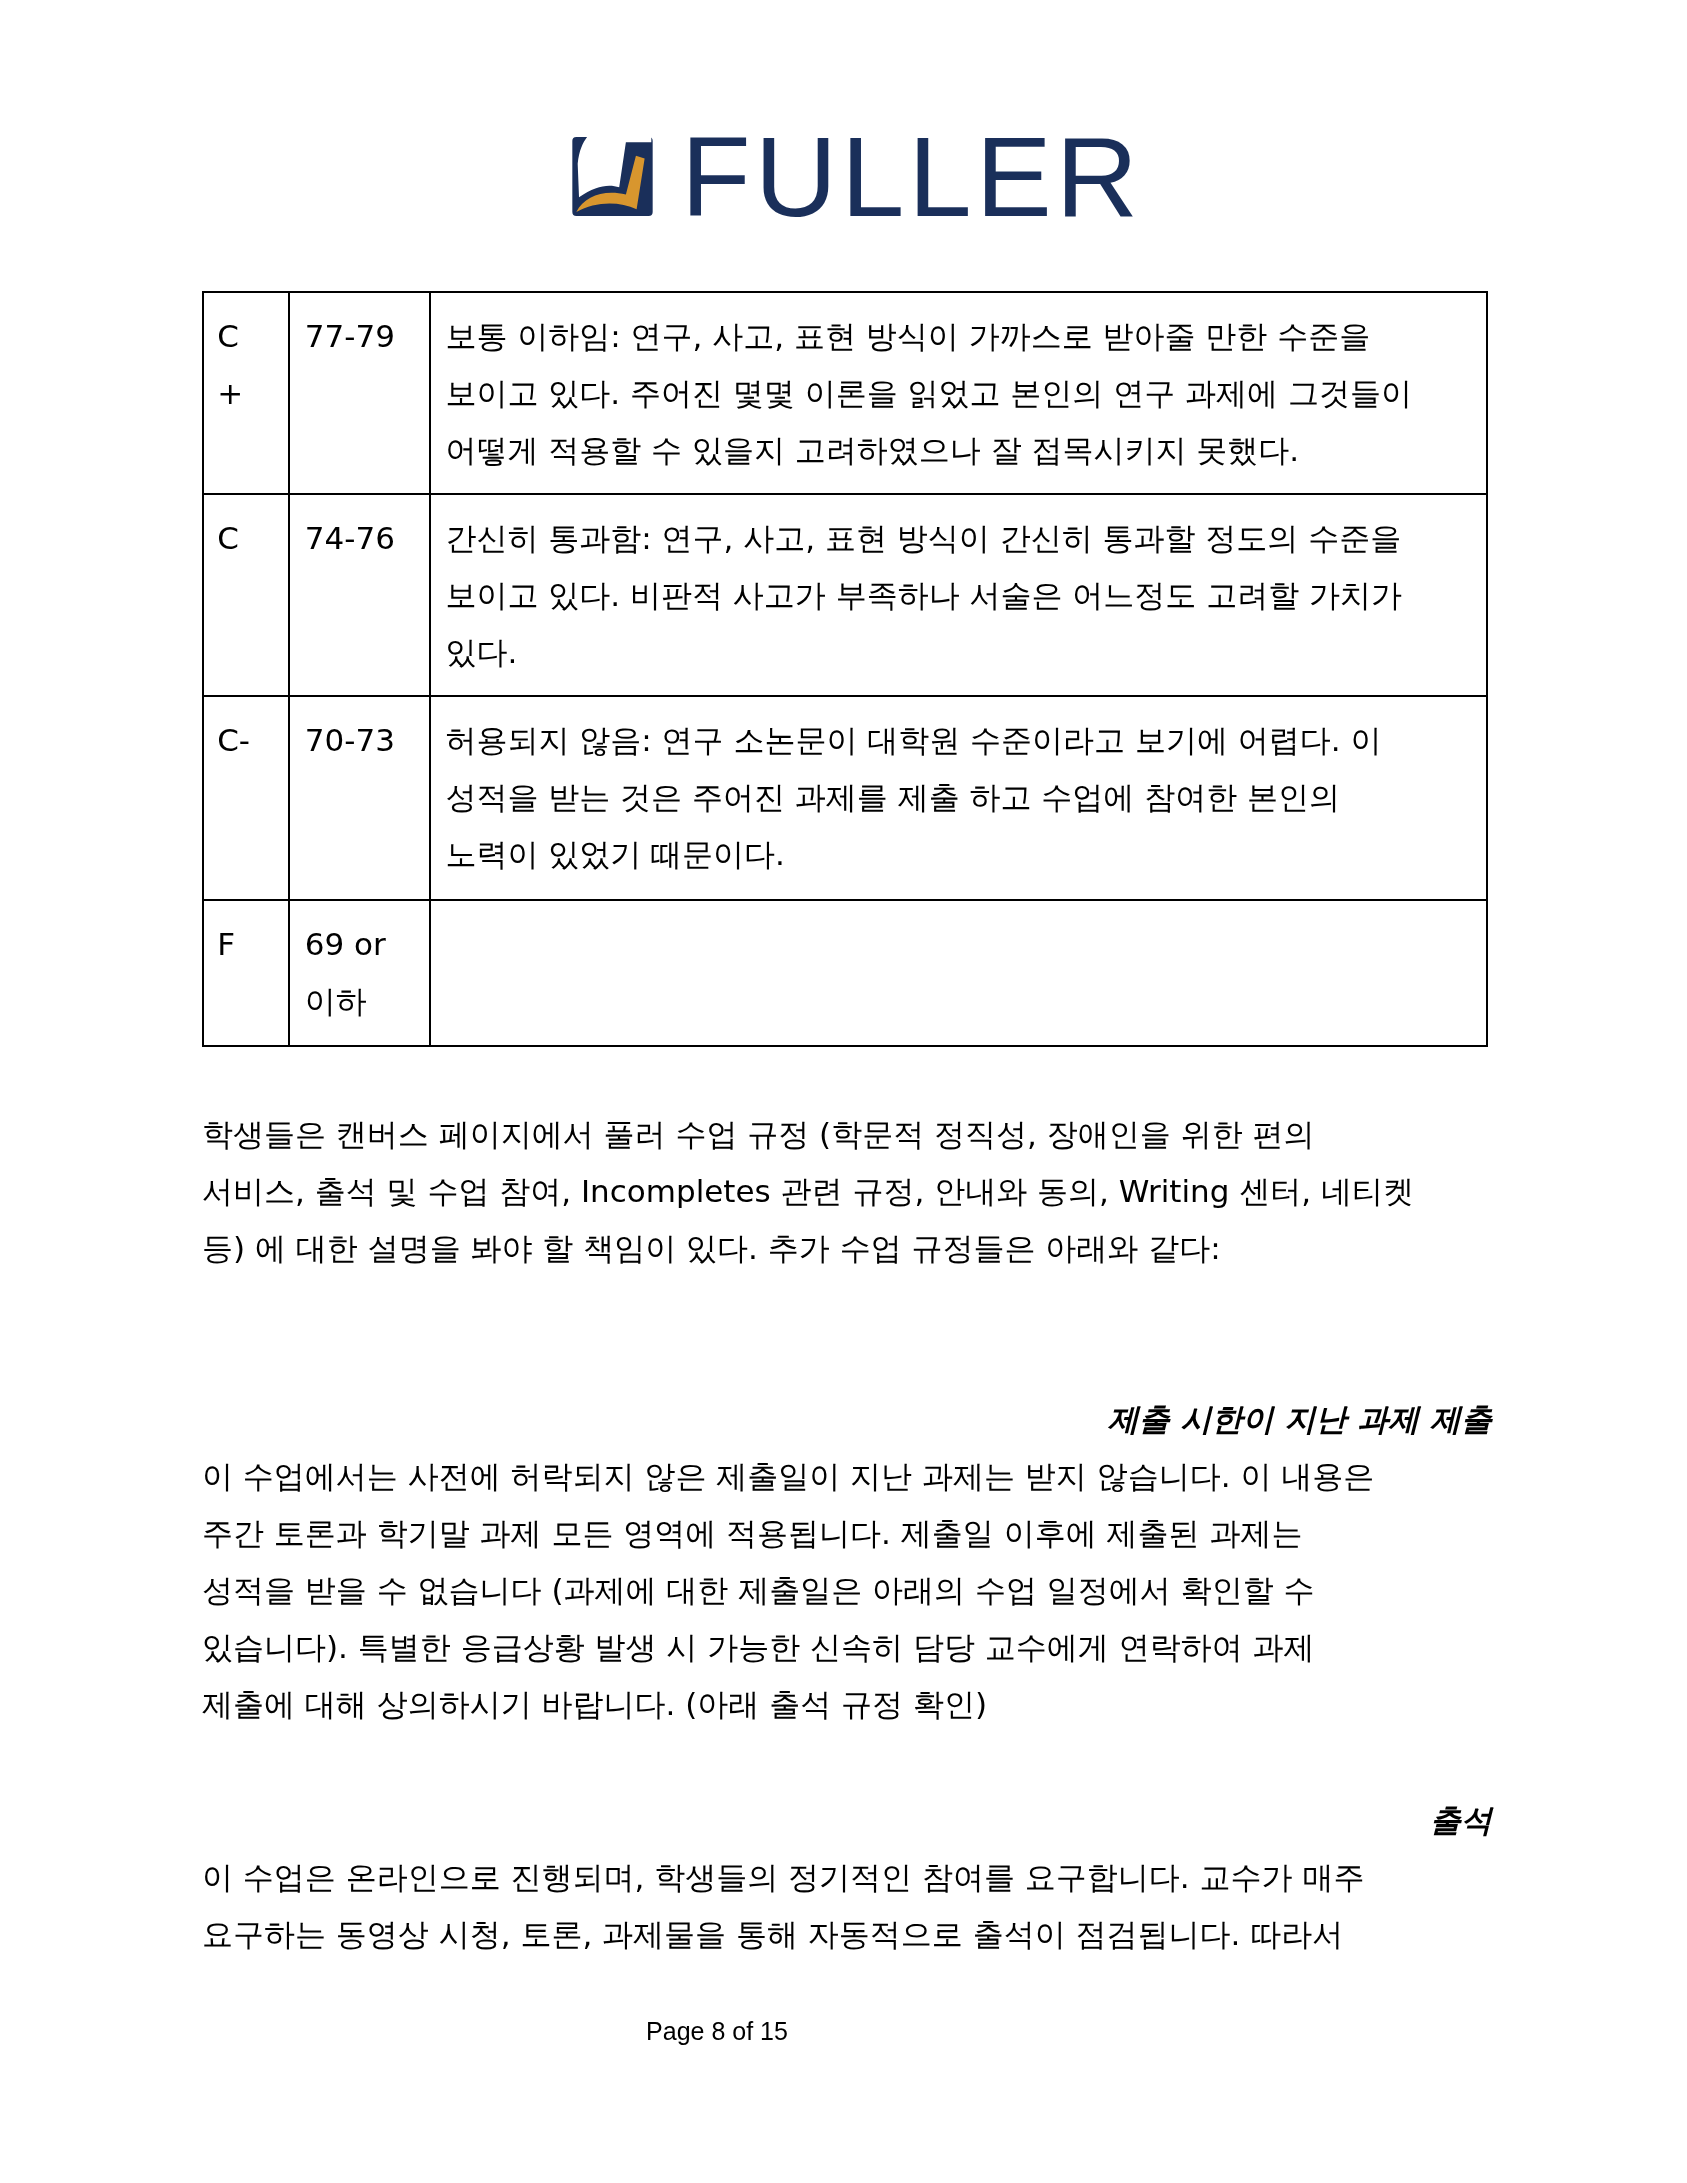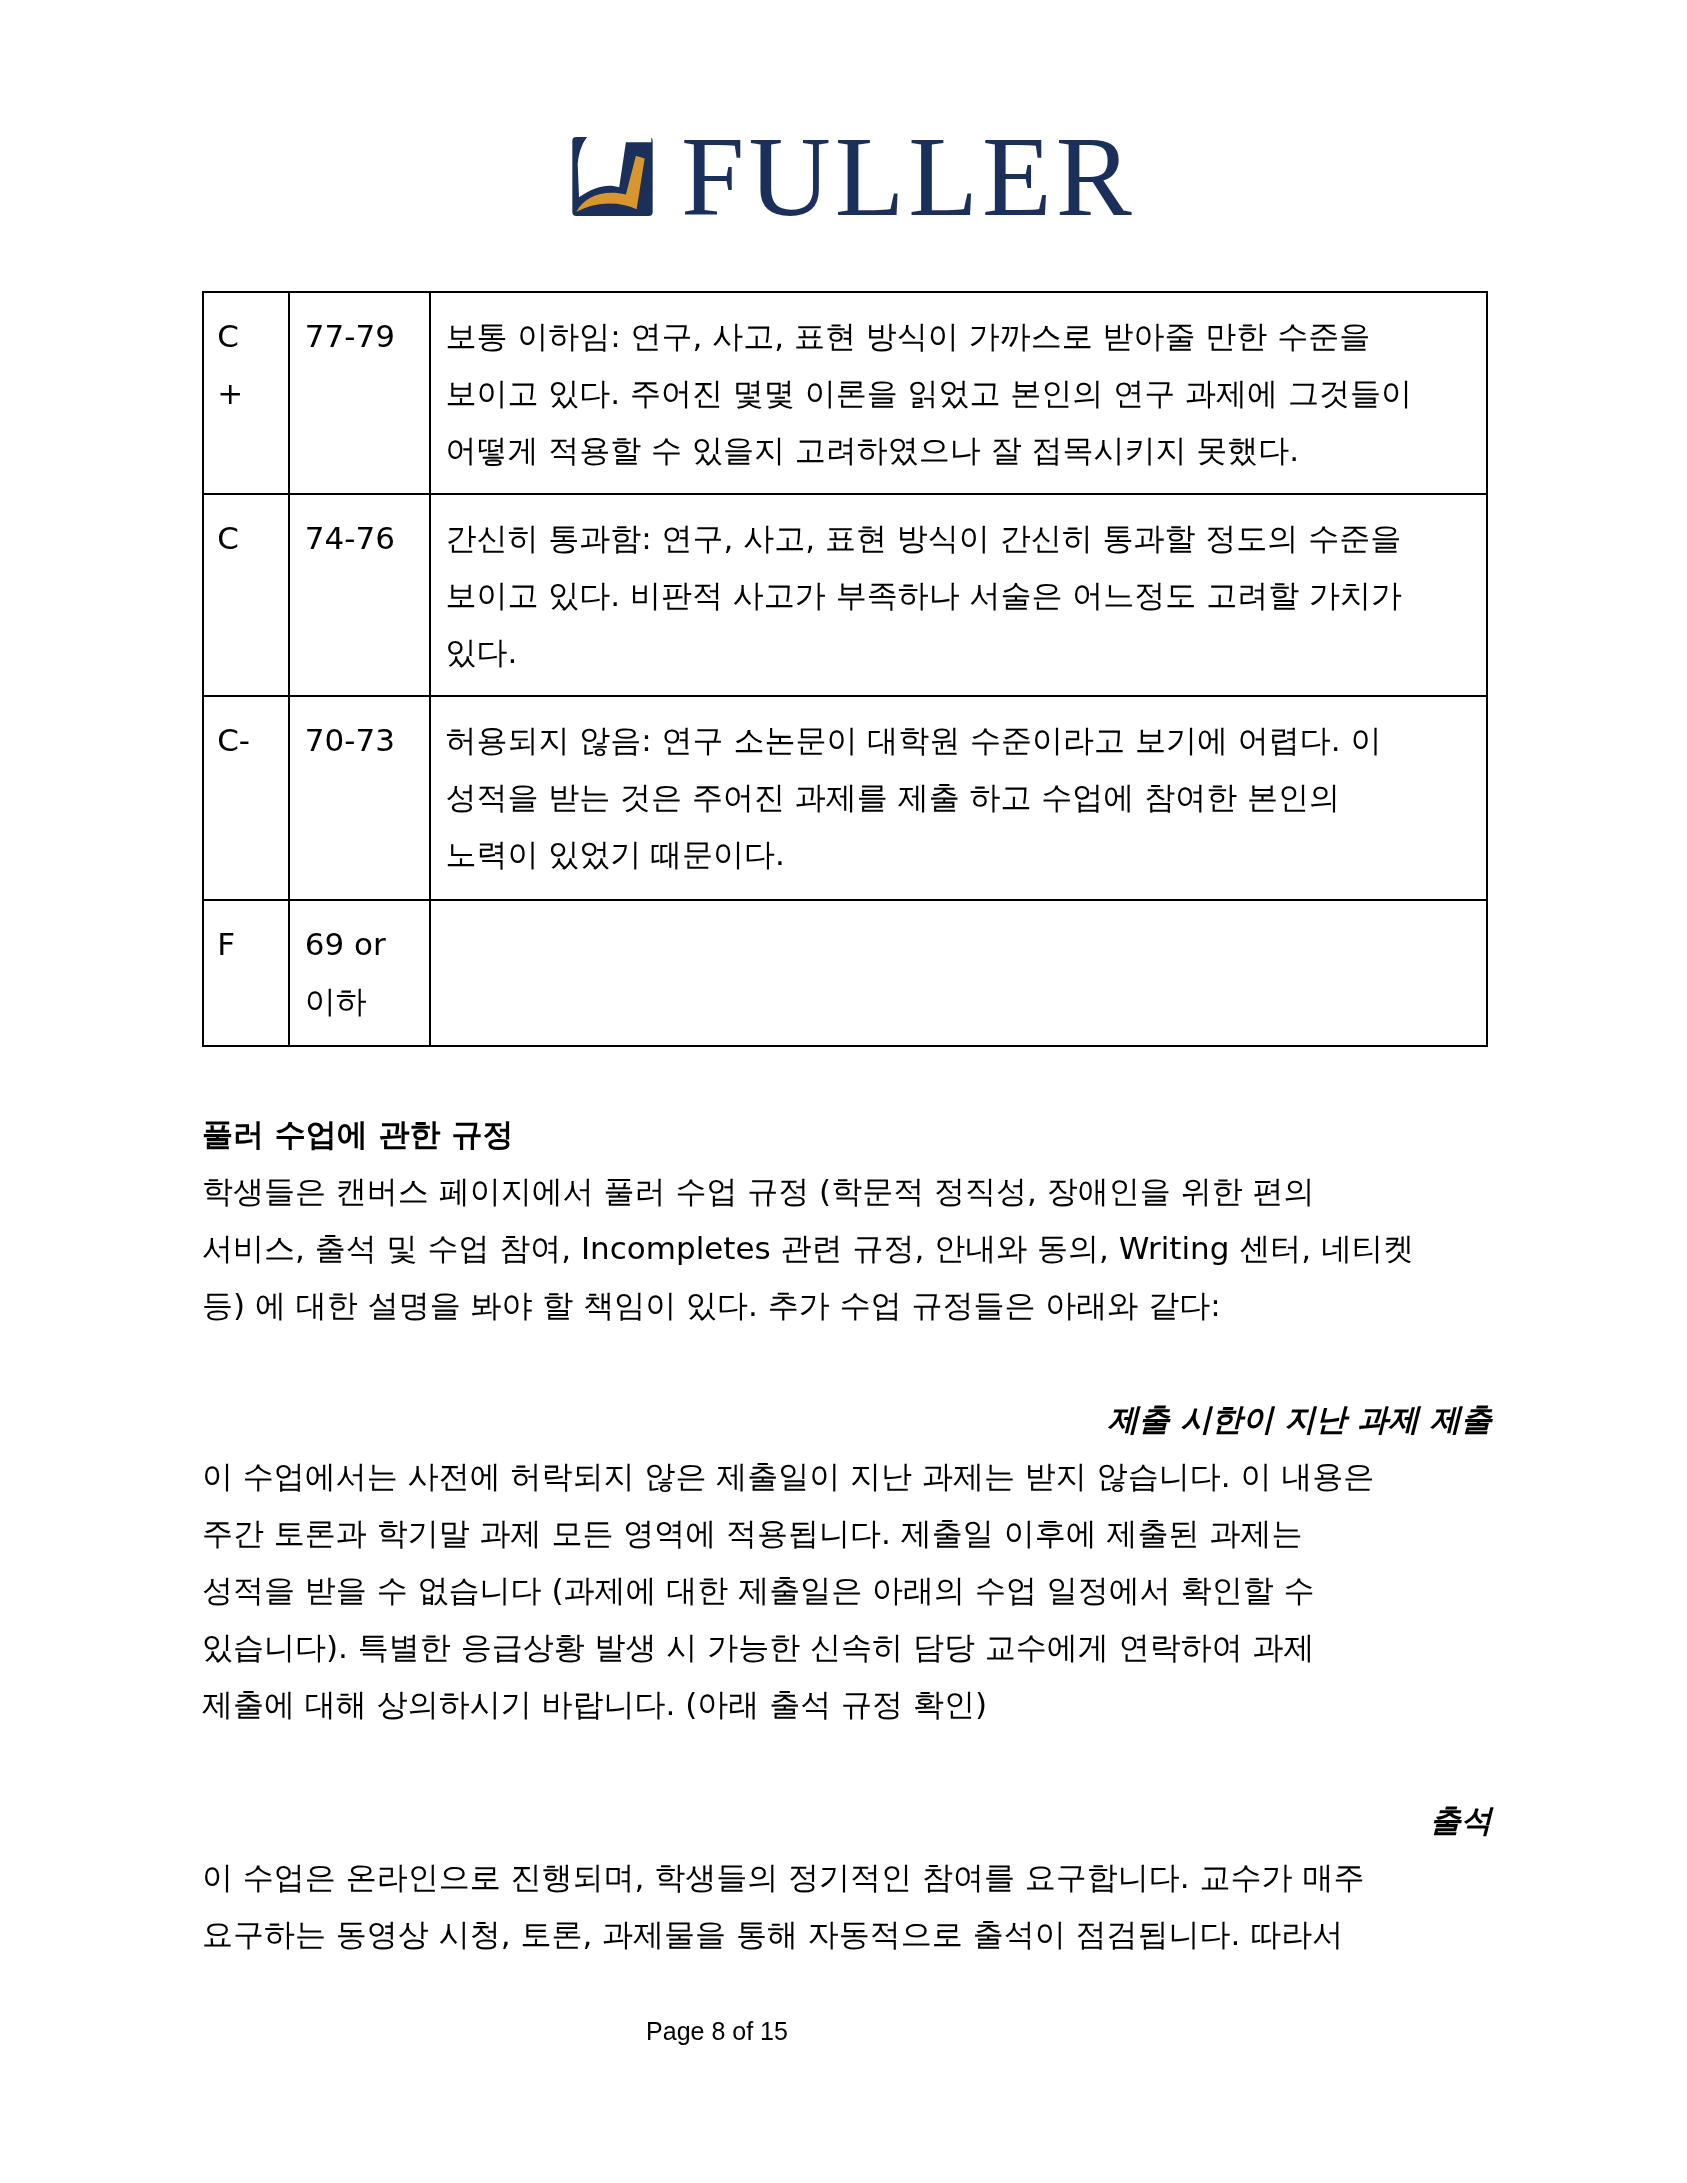--- a/index.html
+++ b/index.html
@@ -1,20 +1,20 @@
 <!DOCTYPE html>
 <html style="font-size:10.6px"><head>
   <meta charset="utf-8">
   <style>
     html, body { margin: 0; padding: 0; background: #ffffff; }
     body { width: 1687px; height: 2183px; position: relative; overflow: hidden;
            font-family: "DejaVu Sans", "Liberation Sans", sans-serif; color: #000; }
     .logo { position: absolute; left: 572px; top: 136px; height: 81px; display: flex; align-items: center; }
     .logo-mark { width: 81px; height: 79px; }
-    .logo-text { margin-left: 28px; font-family: Liberation Serif, serif;
+    .logo-text { margin-left: 28px; font-family: Liberation Sans, sans-serif;
                  font-size: 114px; line-height: 79px; color: #1a2f5a; letter-spacing: 4px; height: 79px; }
     table.grades { position: absolute; left: 202px; top: 291px; width: 1286px;
                    border-collapse: collapse; table-layout: fixed; }
     table.grades td { border: 2.6px solid #000; vertical-align: top; padding: 0;
                       font-size: 31px; line-height: 57px; }
     td.g { width: 71px; padding-left: 13.2px !important; }
     td.r { width: 124px; padding-left: 14.6px !important; }
     td.d { padding-left: 14.6px !important; padding-right: 13.2px !important; }
     table.grades tr td { padding-top: 14.6px !important; padding-bottom: 14.6px !important; }
     .row1 { height: 202px; } .row2 { height: 202px; } .row3 { height: 204px; } .row4 { height: 146px; }
@@ -86,21 +86,20 @@
       <td class="r">
         <span class="line">69 or</span>
         <span class="line">이하</span>
       </td>
       <td class="d"></td>
     </tr>
   </tbody>
 </table>
 
 <div class="block" style="top:1106px;">
-  <span class="line h-bold">풀러 수업에 관한 규정</span>
   <span class="line">학생들은 캔버스 페이지에서 풀러 수업 규정 (학문적 정직성, 장애인을 위한 편의</span>
   <span class="line">서비스, 출석 및 수업 참여, Incompletes 관련 규정, 안내와 동의, Writing 센터, 네티켓</span>
   <span class="line">등) 에 대한 설명을 봐야 할 책임이 있다. 추가 수업 규정들은 아래와 같다:</span>
 </div>
 
 <div class="block" style="top:1391px;">
   <span class="line h-ital">제출 시한이 지난 과제 제출</span>
   <span class="line">이 수업에서는 사전에 허락되지 않은 제출일이 지난 과제는 받지 않습니다. 이 내용은</span>
   <span class="line">주간 토론과 학기말 과제 모든 영역에 적용됩니다. 제출일 이후에 제출된 과제는</span>
   <span class="line">성적을 받을 수 없습니다 (과제에 대한 제출일은 아래의 수업 일정에서 확인할 수</span>

